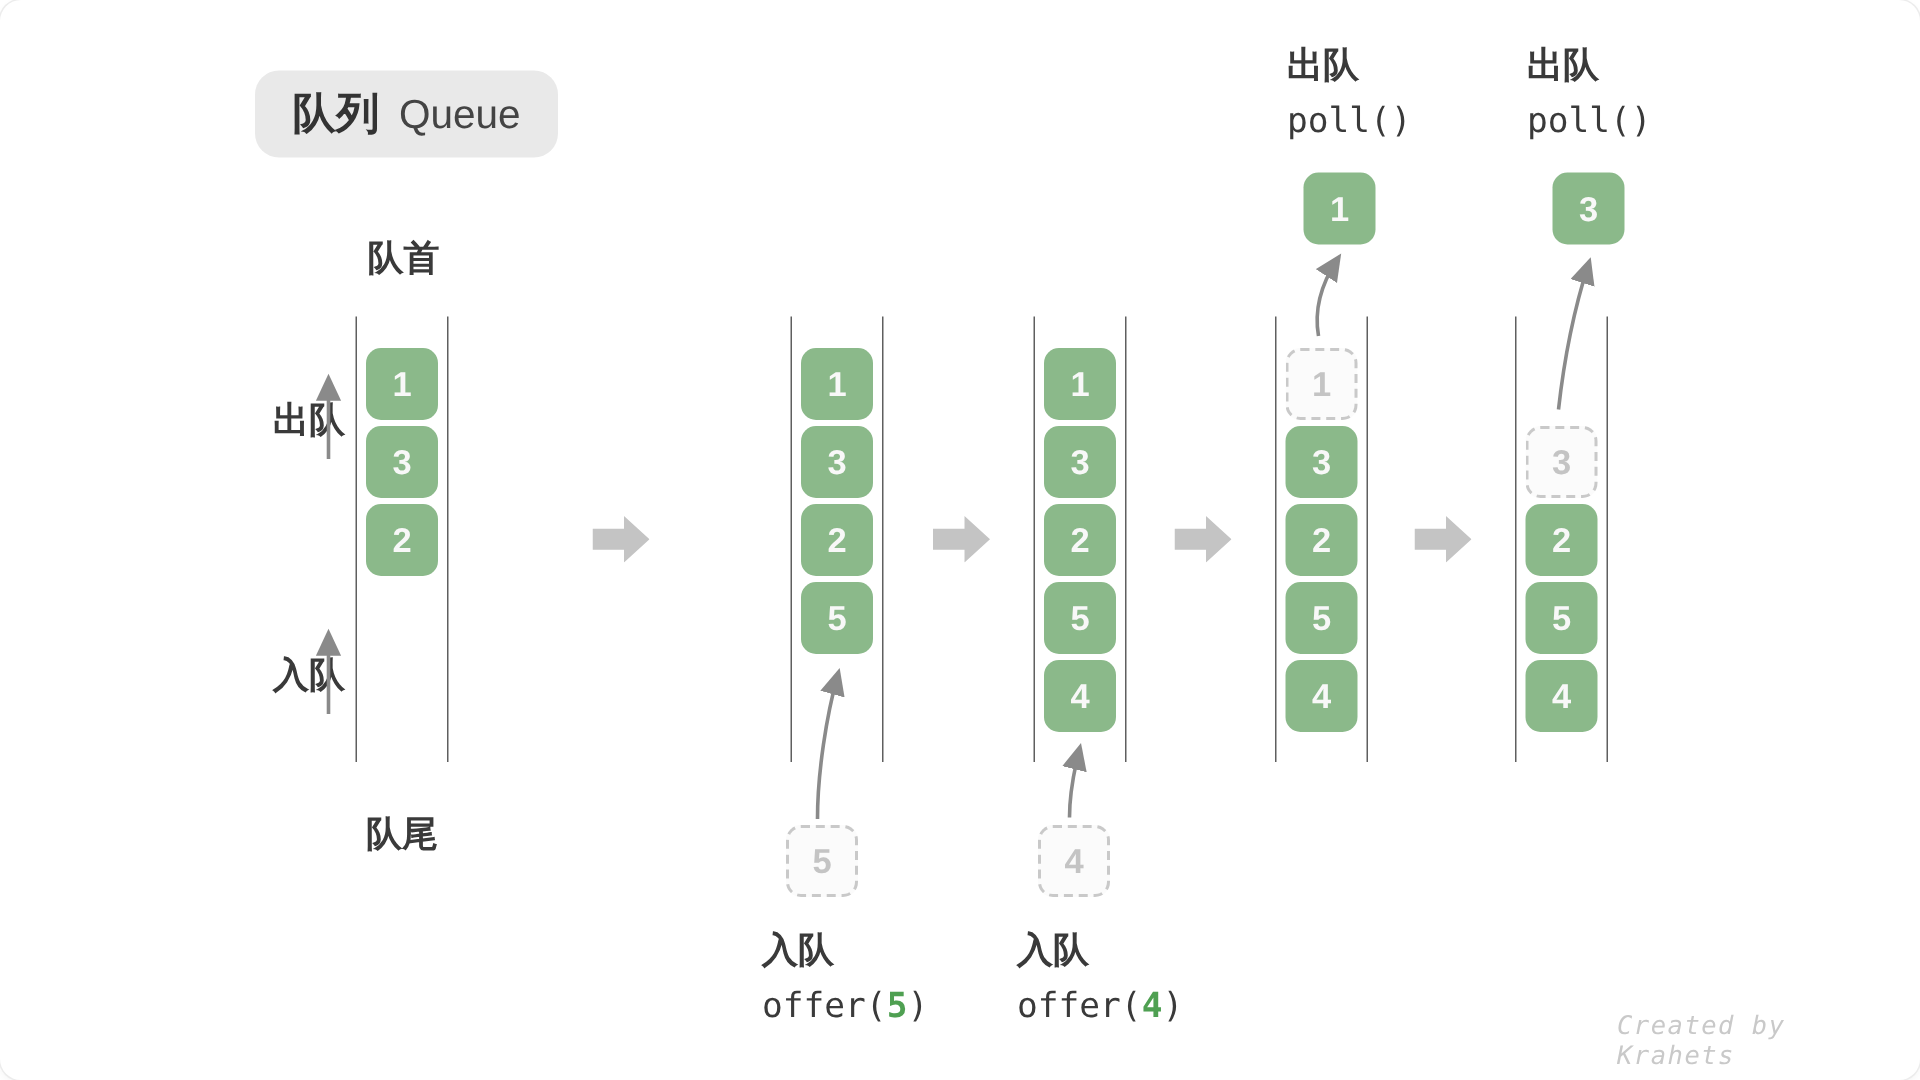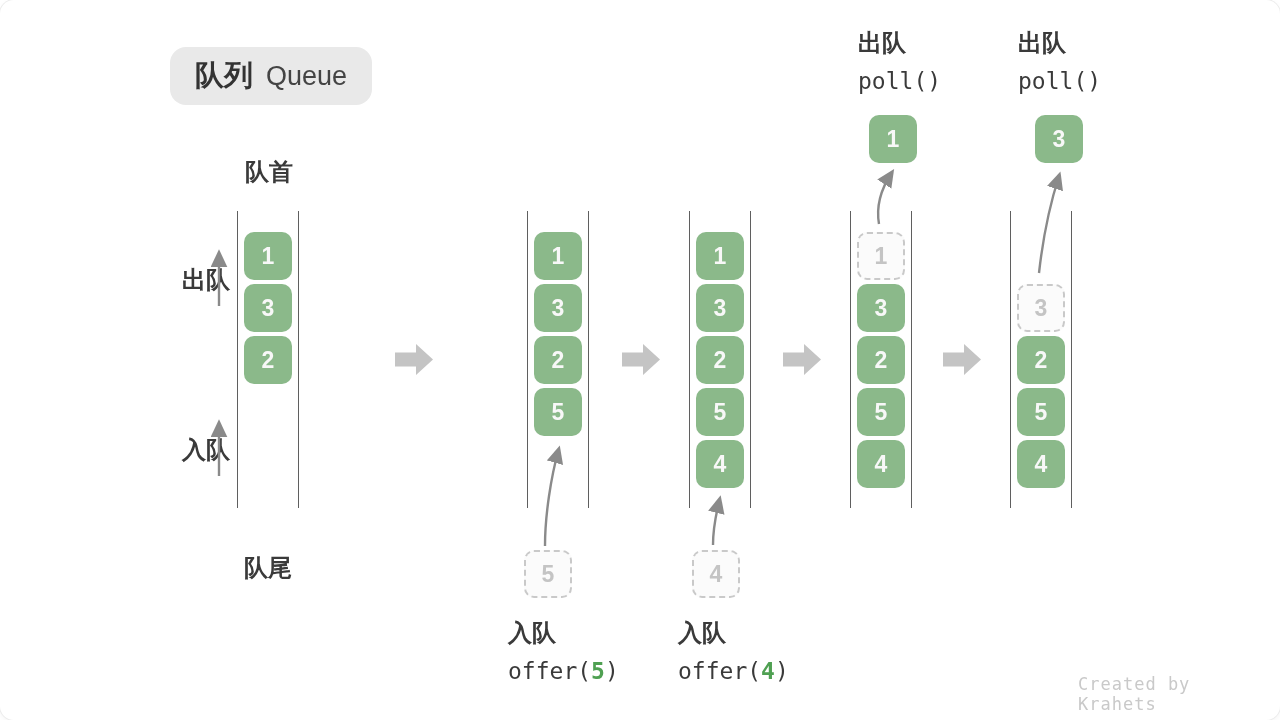--- a/index.html
+++ b/index.html
@@ -32,35 +32,35 @@
     box-sizing:border-box;display:flex;align-items:center;justify-content:center;
     font-size:23px;font-weight:700;
   }
   .qbox.solid{background:#8bb98a;color:#f8f8f8;}
   .qbox.dashed{background:#fbfbfb;border:2px dashed #c9c9c9;color:#c4c4c4;}
   .block-arrow{position:absolute;width:38px;height:31px;}
   .arrow-layer{position:absolute;left:0;top:0;width:1280px;height:720px;pointer-events:none;}
   .watermark{
     position:absolute;left:1078px;top:674px;
     font-family:"DejaVu Sans Mono","Liberation Mono",monospace;
-    font-size:17px;color:#c9c9c9;letter-spacing:1px;
+    font-size:17px;color:#c9c9c9;letter-spacing:1px;font-style:italic;
   }
 </style>
 </head>
 <body>
 
 <div class="canvas">
 
   <div class="title-badge">
     <span class="title-zh">队列</span>
     <span class="title-en">Queue</span>
   </div>
 
   <div class="side-label" style="left:243px;top:156px;width:50px;text-align:right;">队首</div>
-  <div class="side-label" style="left:243px;top:540px;width:50px;text-align:center;margin-top:12px;">队尾</div>
+  <div class="side-label" style="left:243px;top:540px;width:50px;text-align:center;">队尾</div>
   <div class="side-label" style="left:182px;top:264px;">出队</div>
   <div class="side-label" style="left:182px;top:434px;">入队</div>
 
   <div class="queue-lines" style="left:237px;"></div>
   <div class="queue-lines" style="left:527px;"></div>
   <div class="queue-lines" style="left:689px;"></div>
   <div class="queue-lines" style="left:850px;"></div>
   <div class="queue-lines" style="left:1010px;"></div>
 
   <div class="qbox solid" style="left:244px;top:232px;">1</div>

